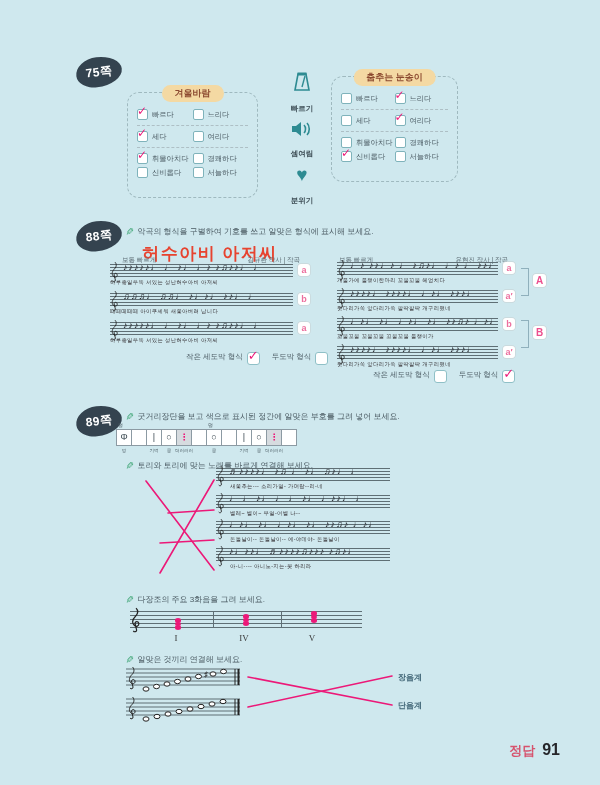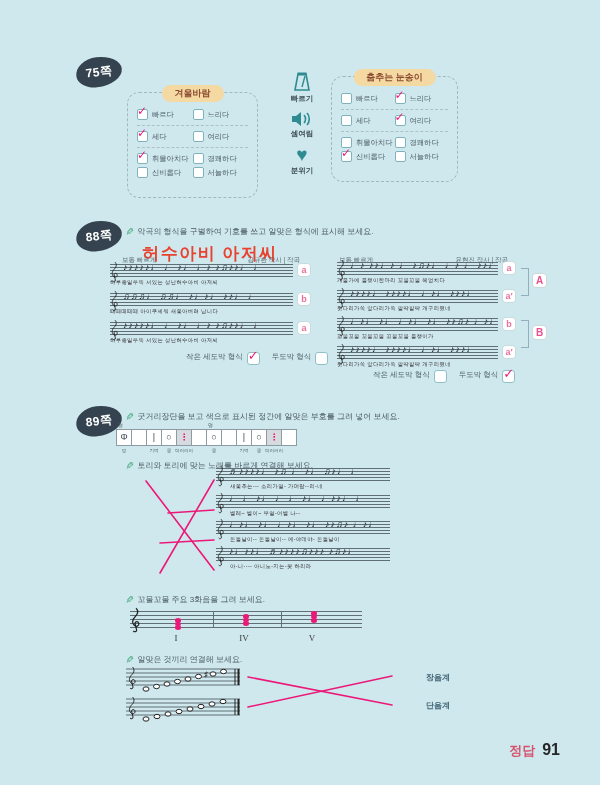--- a/index.html
+++ b/index.html
@@ -19,21 +19,21 @@
   .chk-row{display:flex;margin:3px 0;}
   .chk{display:flex;align-items:center;gap:4px;width:50%;}
   .box{width:9px;height:9px;background:#fff;border:1px solid #7fb3bb;border-radius:2px;position:relative;flex:none;}
   .box.on::after{content:"✓";position:absolute;left:-1px;top:-6px;color:#ec1878;font-weight:bold;font-size:12px;}
   .chk-lbl{font-size:7.3px;color:#4a5a62;white-space:nowrap;}
   .chk-divider{border-top:1px dashed #aebfc5;margin:5px 0;display:none;}
   .chk-divider.on{display:block;}
   
   .legend{position:absolute;left:282px;top:72px;width:40px;display:flex;flex-direction:column;align-items:center;}
   .legend-item{display:flex;flex-direction:column;align-items:center;margin-bottom:7px;}
-  .legend-label{font-size:7.5px;font-weight:bold;color:#3c4c54;margin-top:2px;}
+  .legend-label{font-size:7.5px;font-weight:bold;color:#3c4c54;margin-top:12px;}
   .heart{color:#2e8b92;font-size:19px;line-height:18px;}
   
   .song-title{position:absolute;font-size:17px;font-weight:bold;color:#e7432f;letter-spacing:1.5px;text-align:center;}
   .meta{position:absolute;font-size:6.5px;color:#5a6a72;white-space:nowrap;}
   .staves{position:absolute;}
   .stave-row{display:flex;align-items:flex-start;}
   .stave-block{flex:1;margin-bottom:7px;}
   .staff{position:relative;height:13px;background-image:repeating-linear-gradient(180deg,#5f6f75 0 1px,transparent 1px 3px);}
   .clef{position:absolute;left:0;top:-3px;}
   .notes{position:absolute;left:13px;top:-2px;font-size:9px;letter-spacing:1px;color:#16161c;white-space:nowrap;overflow:hidden;max-width:calc(100% - 14px);}
@@ -65,21 +65,21 @@
   
   .cstaff{position:absolute;left:130px;top:611px;width:232px;height:17px;
           background-image:repeating-linear-gradient(180deg,#5f6f75 0 1px,transparent 1px 4px);}
   .barline{position:absolute;top:0;width:1px;height:17px;background:#5f6f75;}
   .chord{position:absolute;display:flex;flex-direction:column;}
   .chord i{width:6px;height:4.5px;border-radius:50%;background:#ec1878;margin-top:-1px;}
   .numeral{position:absolute;width:16px;text-align:center;font-family:"Liberation Serif",serif;
            font-size:9px;color:#3a3a3a;top:633px;}
   
   .scale-svg{position:absolute;left:126px;}
-  .scale-label{position:absolute;left:398px;font-size:8px;font-weight:bold;color:#3d6273;white-space:nowrap;margin-left:28px;}
+  .scale-label{position:absolute;left:398px;font-size:8px;font-weight:bold;color:#3d6273;white-space:nowrap;}
   
   .overlay{position:absolute;left:0;top:0;pointer-events:none;}
   
   .footer{position:absolute;right:40px;top:741px;display:flex;align-items:baseline;gap:7px;}
   .footer-label{font-size:13px;font-weight:bold;color:#d6536d;text-align:right;}
   .footer-page{font-size:16px;font-weight:bold;color:#26262a;}
 </style>
 </head>
 <body>
 
@@ -473,21 +473,21 @@
             <path d="M5.5 1 C7.5 3 7.5 6 5 8.5 C2.5 11 1.5 14 3.5 16.5 C5.5 19 8.5 17.5 8 15 C7.5 13 5 13 4.5 15 L6 21 C6.3 22.8 4 23.5 3 22" fill="none" stroke="#222" stroke-width="1"></path>
           </svg>
           <span class="notes">♪♩♪♪♩ ♬♪♪♪♪♫♪♪♪ ♪♫♪♩</span>
         </div>
         <div class="lyrics" style="padding-left:14px;">아-니---- 아니노-지는-못 하리라</div>
       </div>
     </div>
 
   <div class="instr" style="left:125px;top:594px;">
     <span class="pencil">✎</span>
-    <span>꼬물꼬물 주요 3화음을 그려 보세요.</span>
+    <span>다장조의 주요 3화음을 그려 보세요.</span>
   </div>
 
   <div class="cstaff">
     <svg class="clef" style="top:-4px;" width="11" height="26" viewBox="0 0 10 24">
       <path d="M5.5 1 C7.5 3 7.5 6 5 8.5 C2.5 11 1.5 14 3.5 16.5 C5.5 19 8.5 17.5 8 15 C7.5 13 5 13 4.5 15 L6 21 C6.3 22.8 4 23.5 3 22" fill="none" stroke="#222" stroke-width="1.1"></path>
     </svg>
     <div class="barline" style="left:83px;"></div>
     <div class="barline" style="left:151px;"></div>
     <div class="chord" style="left:45px;top:8px;">
         <i></i>

